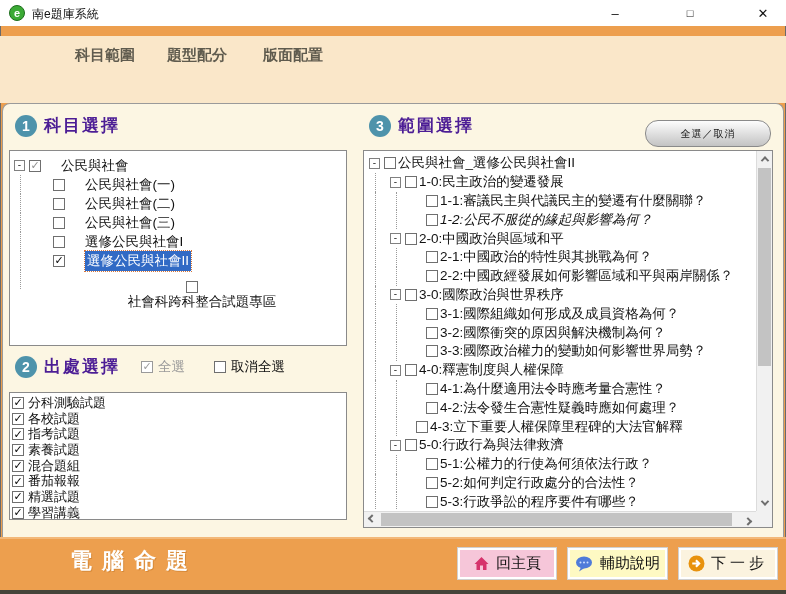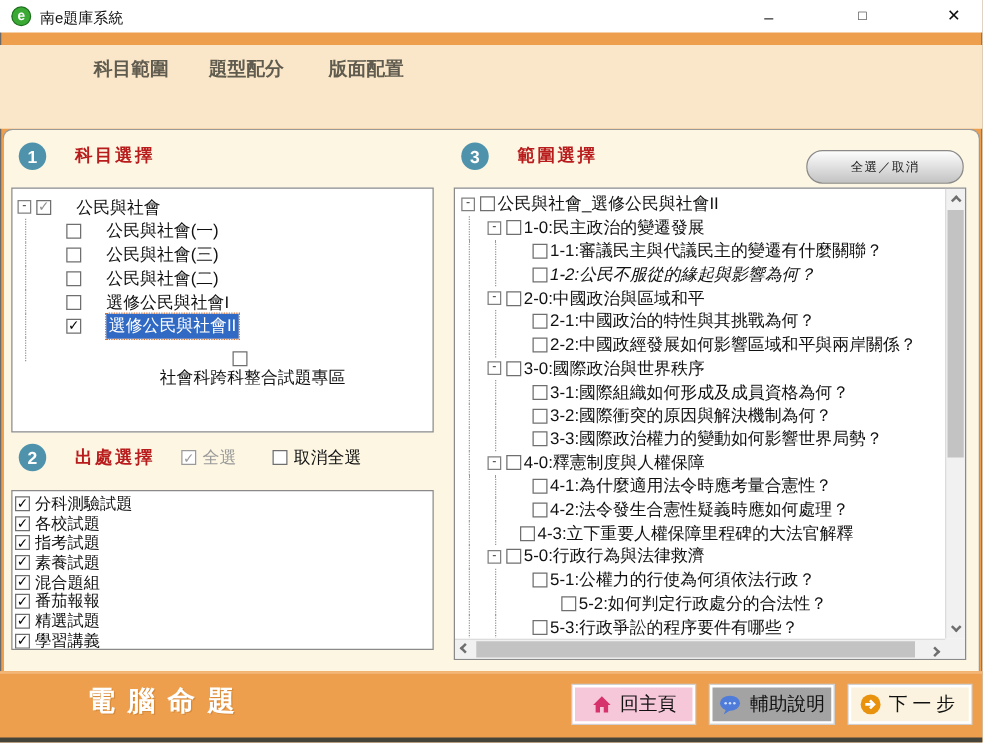--- a/index.html
+++ b/index.html
@@ -20,21 +20,21 @@
   .dot { position:absolute; top:76px; width:9px; height:9px; border:3px solid #2FA184; border-radius:50%; background:#fff; box-shadow:0 0 0 1px #5c5c5c; }
   .dot.active { background:radial-gradient(circle at 35% 35%, #dcf8ee 15%, #2FA184 75%); }
   .conn { position:absolute; top:81px; height:3px; background:#4a4a4a; }
   .conn:after { content:''; position:absolute; right:-12px; top:-5px; width:0; height:0; border-left:12px solid #4a4a4a; border-top:6px solid transparent; border-bottom:6px solid transparent; }
 
   
   .content { position:absolute; left:2px; top:103px; width:782px; height:434px; background:#FCF6E3; border:1px solid #9a9a9a; border-bottom:none; border-radius:8px 8px 0 0; }
 
   .heading { position:absolute; display:flex; align-items:center; gap:7px; }
   .numcircle { width:22px; height:22px; border-radius:50%; background:#4E93AB; color:#fff; font-size:14px; font-weight:bold; display:flex; align-items:center; justify-content:center; flex:none; }
-  .heading-text { font-size:14px; font-weight:bold; color:#b91c1c; letter-spacing:2px; white-space:nowrap;margin-left:16px; }
+  .heading-text { font-size:17px; font-weight:bold; color:#4c1d95; letter-spacing:2px; white-space:nowrap; }
 
   .box { position:absolute; background:#fff; border:1px solid #8a8a8a; overflow:hidden; }
   #subject-box { left:6px; top:46px; width:338px; height:196px; padding-top:5px; }
   #source-box  { left:6px; top:288px; width:338px; height:128px; padding:2px 0 0 2px; }
   #range-box   { left:360px; top:46px; width:410px; height:378px; }
   #range-inner { position:absolute; left:1px; top:1px; right:17px; bottom:17px; overflow:hidden; padding-top:2px; }
 
   
   .trow { position:relative; display:flex; align-items:center; white-space:nowrap; }
   #subject-tree .trow { height:19px; }
@@ -74,21 +74,21 @@
   .chev.left { transform:rotate(-45deg) translate(1px,-1px); }
   .chev.right { transform:rotate(135deg) translate(1px,-1px); }
   .v-thumb { position:absolute; left:1px; right:1px; top:17px; height:55%; background:#c3c3c3; }
   .h-thumb { position:absolute; top:1px; bottom:1px; left:17px; right:24px; background:#c3c3c3; }
 
   
   .footer { position:absolute; left:0; top:537px; width:786px; height:57px; background:#ED9F4E; border-top:2px solid #f3b879; }
   .footer-title { position:absolute; left:70px; top:7px; font-size:22px; font-weight:bold; color:#fff; letter-spacing:10px; text-shadow:1px 1px 0 #d68a3a; }
   .fbtn { position:absolute; top:9px; height:31px; display:flex; align-items:center; justify-content:center; gap:6px; font-size:15px; color:#111; border:2px solid #fff; box-shadow:0 0 0 1px #d0d0d0; cursor:default; }
   .fbtn.home { left:458px; width:98px; background:#F6C6D9; }
-  .fbtn.help { left:568px; width:99px; background:#a3a3a3; }
+  .fbtn.help { left:568px; width:99px; background:#fef9c3; }
   .fbtn.next { left:679px; width:98px; background:#FBF3DF; letter-spacing:4px; }
   .fbtn svg { flex:none; }
   .bottom-edge { position:absolute; left:0; bottom:0; width:786px; height:4px; background:#45443a; }
 </style>
 </head>
 <body>
 
 <div id="window">
 
   <div class="titlebar">
@@ -126,27 +126,27 @@
           <div class="trow" style="padding-left: 28px;">
             <span class="guide" style="left: 10px;"></span>
             <span class="exp-spacer"></span>
             <span class="xbox"></span>
             <span class="lbl">公民與社會(一)</span>
           </div>
           <div class="trow" style="padding-left: 28px;">
             <span class="guide" style="left: 10px;"></span>
             <span class="exp-spacer"></span>
             <span class="xbox"></span>
+            <span class="lbl">公民與社會(二)</span>
+          </div>
+          <div class="trow" style="padding-left: 28px;">
+            <span class="guide" style="left: 10px;"></span>
+            <span class="exp-spacer"></span>
+            <span class="xbox"></span>
             <span class="lbl">公民與社會(三)</span>
-          </div>
-          <div class="trow" style="padding-left: 28px;">
-            <span class="guide" style="left: 10px;"></span>
-            <span class="exp-spacer"></span>
-            <span class="xbox"></span>
-            <span class="lbl">公民與社會(二)</span>
           </div>
           <div class="trow" style="padding-left: 28px;">
             <span class="guide" style="left: 10px;"></span>
             <span class="exp-spacer"></span>
             <span class="xbox"></span>
             <span class="lbl">選修公民與社會I</span>
           </div>
           <div class="trow" style="padding-left: 28px;">
             <span class="guide" style="left: 10px;"></span>
             <span class="exp-spacer"></span>
@@ -324,21 +324,21 @@
               <span class="xbox"></span>
               <span class="lbl">5-0:行政行為與法律救濟</span>
             </div>
             <div class="trow" style="padding-left: 46px;">
               <span class="guide" style="left: 10px;"></span>
               <span class="guide" style="left: 31px;"></span>
               <span class="exp-spacer"></span>
               <span class="xbox"></span>
               <span class="lbl">5-1:公權力的行使為何須依法行政？</span>
             </div>
-            <div class="trow" style="padding-left: 69px;">
+            <div class="trow" style="padding-left: 46px;">
               <span class="guide" style="left: 10px;"></span>
               <span class="guide" style="left: 31px;"></span>
               <span class="exp-spacer"></span>
               <span class="xbox"></span>
               <span class="lbl">5-2:如何判定行政處分的合法性？</span>
             </div>
             <div class="trow" style="padding-left: 46px;">
               <span class="guide" style="left: 10px;"></span>
               <span class="guide" style="left: 31px;"></span>
               <span class="exp-spacer"></span>

